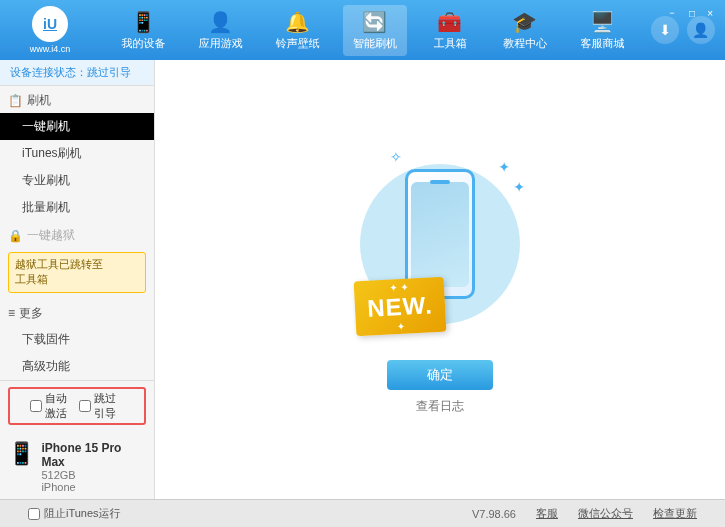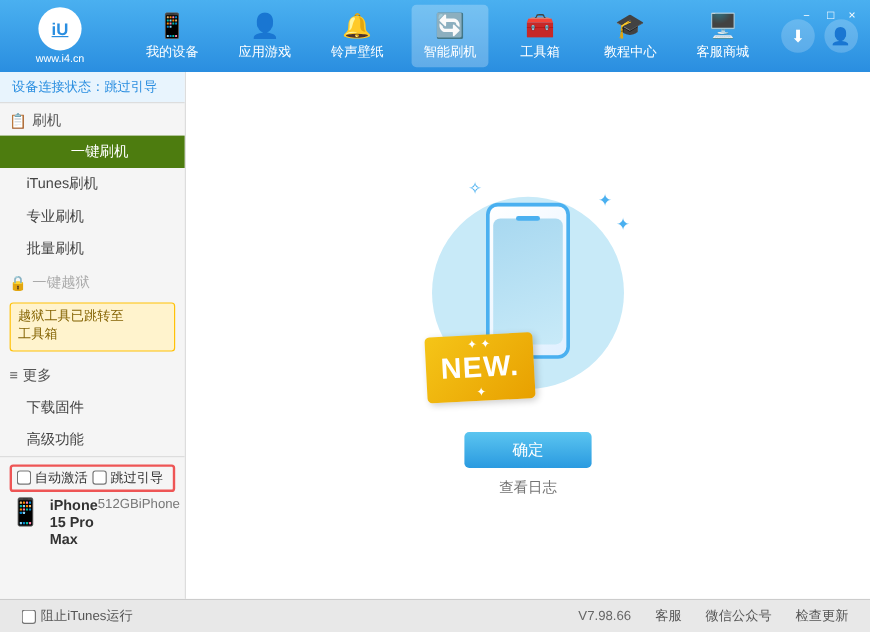--- a/index.html
+++ b/index.html
@@ -82,21 +82,21 @@
       display: flex; align-items: center;
       padding: 6px 8px 4px;
       color: #555; font-size: 12px;
     }
     .sidebar-section-header .icon { margin-right: 4px; color: #2a8ee0; }
     .sidebar-item {
       padding: 5px 10px 5px 22px;
       cursor: pointer; color: #444; font-size: 12px;
     }
     .sidebar-item.active {
-      background: #4d7c0f; color: #fff; text-align: center;
+      background: #000000; color: #fff;
     }
     .sidebar-disabled { color: #aaa; }
     .sidebar-notice {
       background: #fff3cd;
       margin: 4px 8px;
       padding: 4px 6px;
       font-size: 11px;
       color: #856404;
       border: 1px solid #ffc107;
       border-radius: 3px;
@@ -109,28 +109,28 @@
     }
     .sidebar-more-header .icon { margin-right: 4px; }
 
     
     .device-area {
       border-top: 1px solid #ddd;
       padding: 6px 8px;
     }
     .auto-row {
       display: flex; align-items: center; gap: 4px;
-      margin-bottom: 0;
-      border: 2px solid #e55; border-radius: 3px; padding: 2px 4px;
+      margin-bottom: 12px;
+      border: 2px solid #e55; border-radius: 3px; padding: 2px 20px;
     }
     .checkbox-label { display: flex; align-items: center; gap: 3px; font-size: 11px; color: #333; }
     .checkbox-label input { width: 12px; height: 12px; }
     .device-info { display: flex; align-items: flex-start; gap: 6px; padding: 4px 0; }
     .device-icon { font-size: 22px; color: #2a8ee0; }
-    .device-details { display: flex; }
+    .device-details { display: flex; flex-direction: column; }
     .device-name { font-weight: bold; font-size: 12px; color: #333; }
     .device-sub { font-size: 11px; color: #777; }
 
     .block-itunes {
       display: flex; align-items: center; gap: 4px;
       font-size: 11px; color: #555; padding: 3px 0;
     }
     .block-itunes input { width: 12px; height: 12px; }
 
     
@@ -209,27 +209,27 @@
     }
     .log-link { color: #737373; font-size: 12px; cursor: pointer; }
 
     
     .bottombar {
       height: 28px;
       background: #e8e8e8;
       border-top: 1px solid #ccc;
       display: flex;
       align-items: center;
-      padding: 0 18px;
+      padding: 0 28px;
       font-size: 11px;
       color: #666;
       gap: 20px;
     }
     .bottombar-version { margin-left: auto; }
-    .bottombar-link { color: #555; cursor: pointer; }
+    .bottombar-link { color: #555; cursor: pointer; text-decoration: underline; }
 
     .topbar-wrapper { position: relative; }
   </style>
 </head>
 <body>
 
 <div class="topbar-wrapper">
 
   <div class="win-controls">
     <span class="win-btn">－</span>

